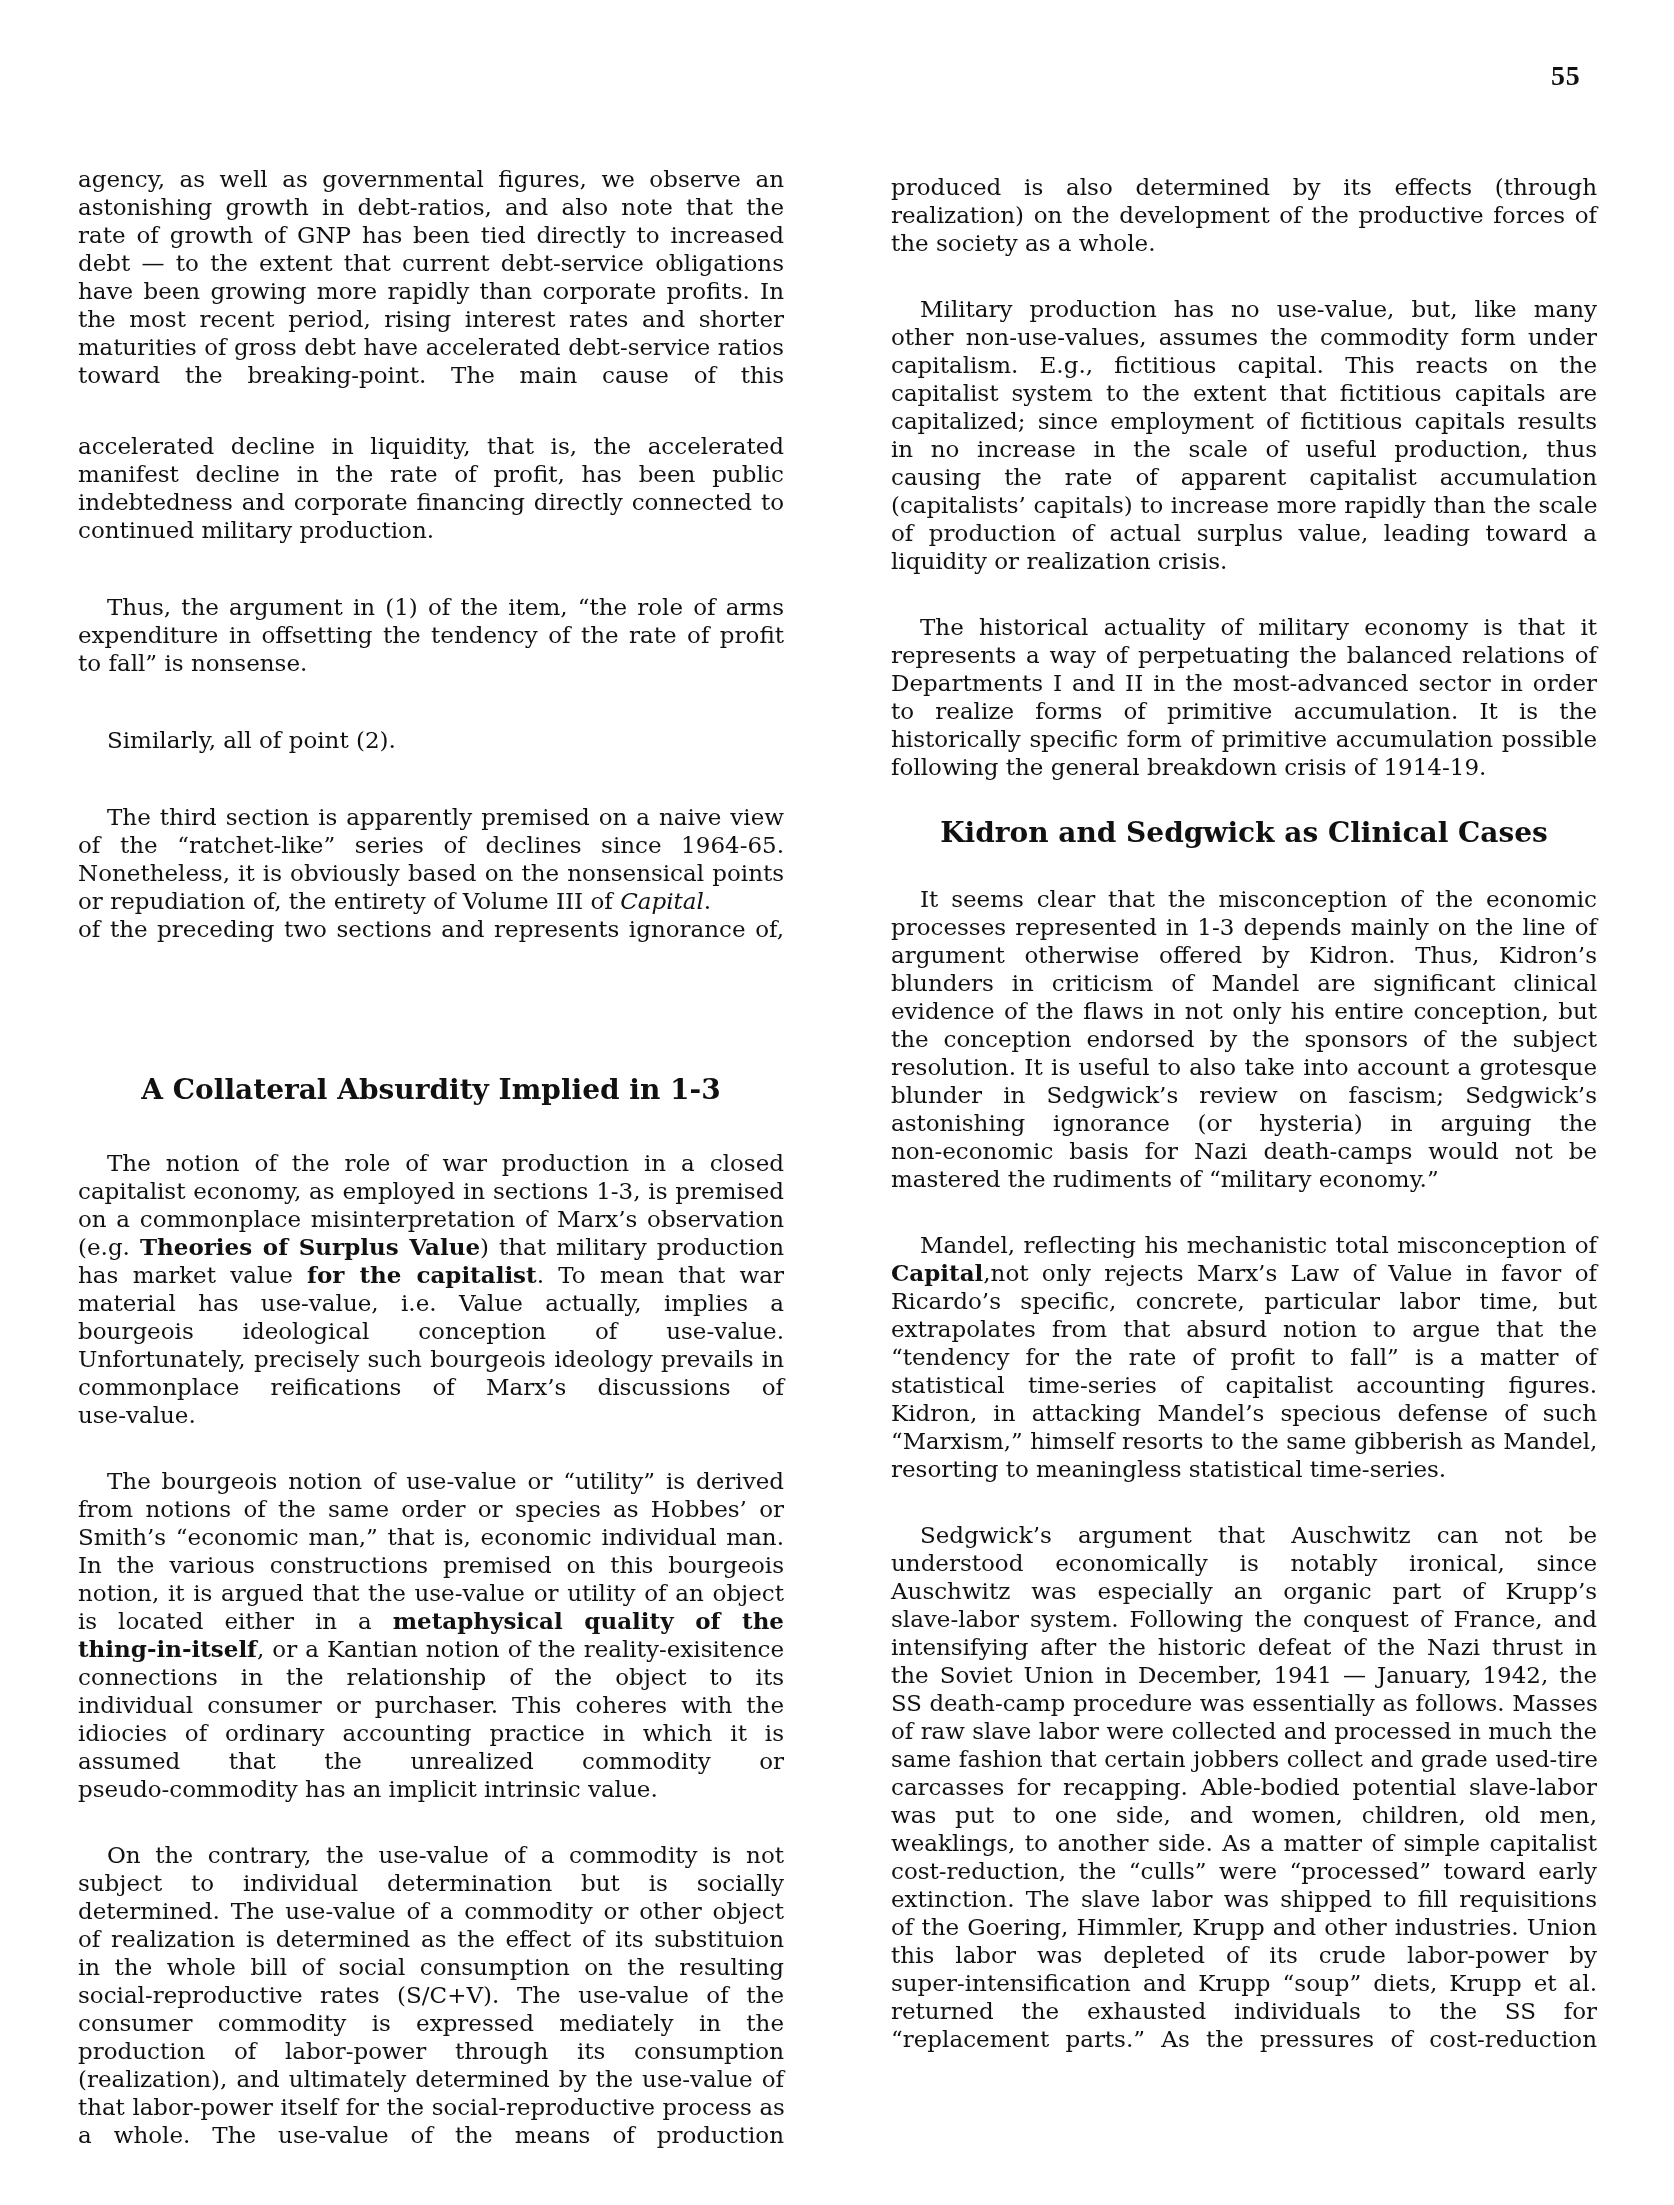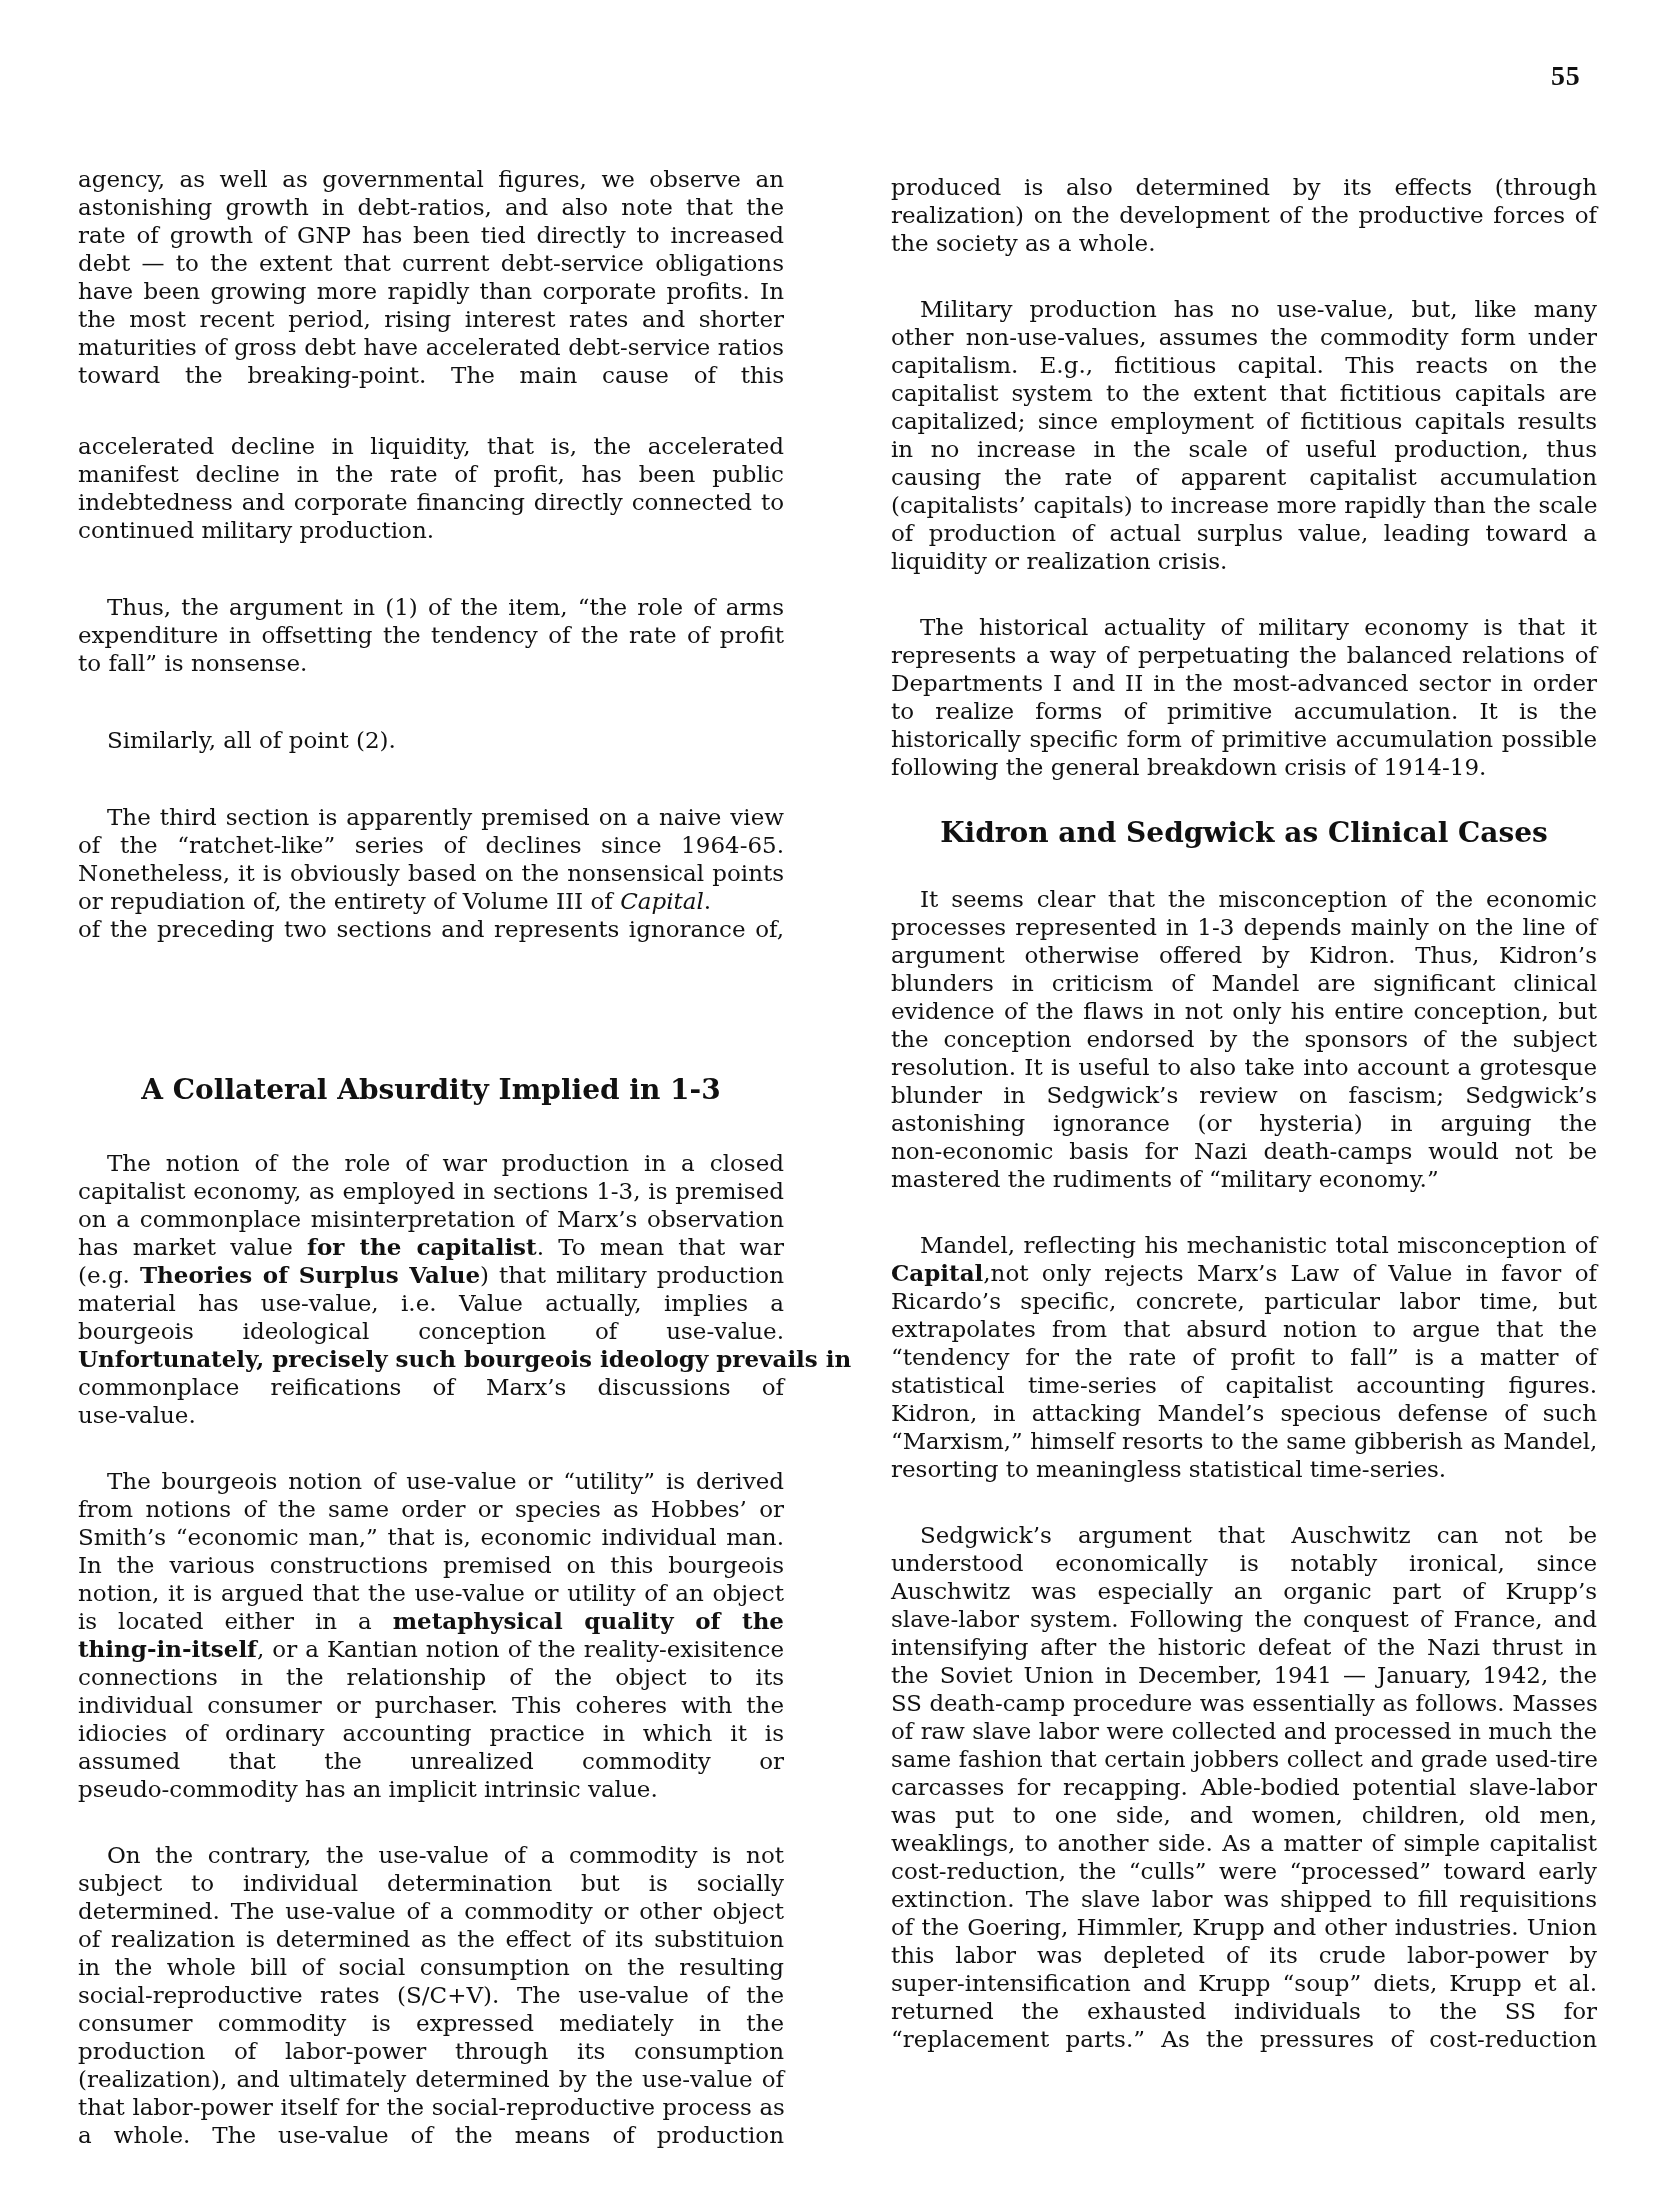--- a/index.html
+++ b/index.html
@@ -78,26 +78,26 @@
   </div>
   <div class="gap-big"></div>
   <div class="heading">A Collateral Absurdity Implied in 1-3</div>
   <div class="gap-h"></div>
   <div class="para">
     <div>
         <span class="line indent" style="width: 677px;">The notion of the role of war production in a closed</span>
         <span class="line" style="width: 706px;">capitalist economy, as employed in sections 1-3, is premised</span>
         <span class="line" style="width: 706px;">on a commonplace misinterpretation of Marx’s observation</span>
       </div>
+    <span class="line" style="width: 706px;"><span>(e.g. </span><b>Theories of Surplus Value</b><span>) that military production</span></span>
     <span class="line" style="width: 706px;"><span>has market value </span><b>for the capitalist</b><span>. To mean that war</span></span>
-    <span class="line" style="width: 706px;"><span>(e.g. </span><b>Theories of Surplus Value</b><span>) that military production</span></span>
     <div>
         <span class="line" style="width: 706px;">material has use-value, i.e. Value actually, implies a</span>
         <span class="line" style="width: 706px;">bourgeois ideological conception of use-value.</span>
-        <span class="line" style="width: 706px; font-weight: bold;">Unfortunately, precisely such bourgeois ideology prevails in</span>
+        <span class="line" style="width: 706px;">Unfortunately, precisely such bourgeois ideology prevails in</span>
         <span class="line" style="width: 706px;">commonplace reifications of Marx’s discussions of</span>
         <span class="line last" style="width: 706px;">use-value.</span>
       </div>
   </div>
   <div class="gap-1"></div>
   <div class="para">
     <div>
         <span class="line indent" style="width: 677px;">The bourgeois notion of use-value or “utility” is derived</span>
         <span class="line" style="width: 706px;">from notions of the same order or species as Hobbes’ or</span>
         <span class="line" style="width: 706px;">Smith’s “economic man,” that is, economic individual man.</span>

